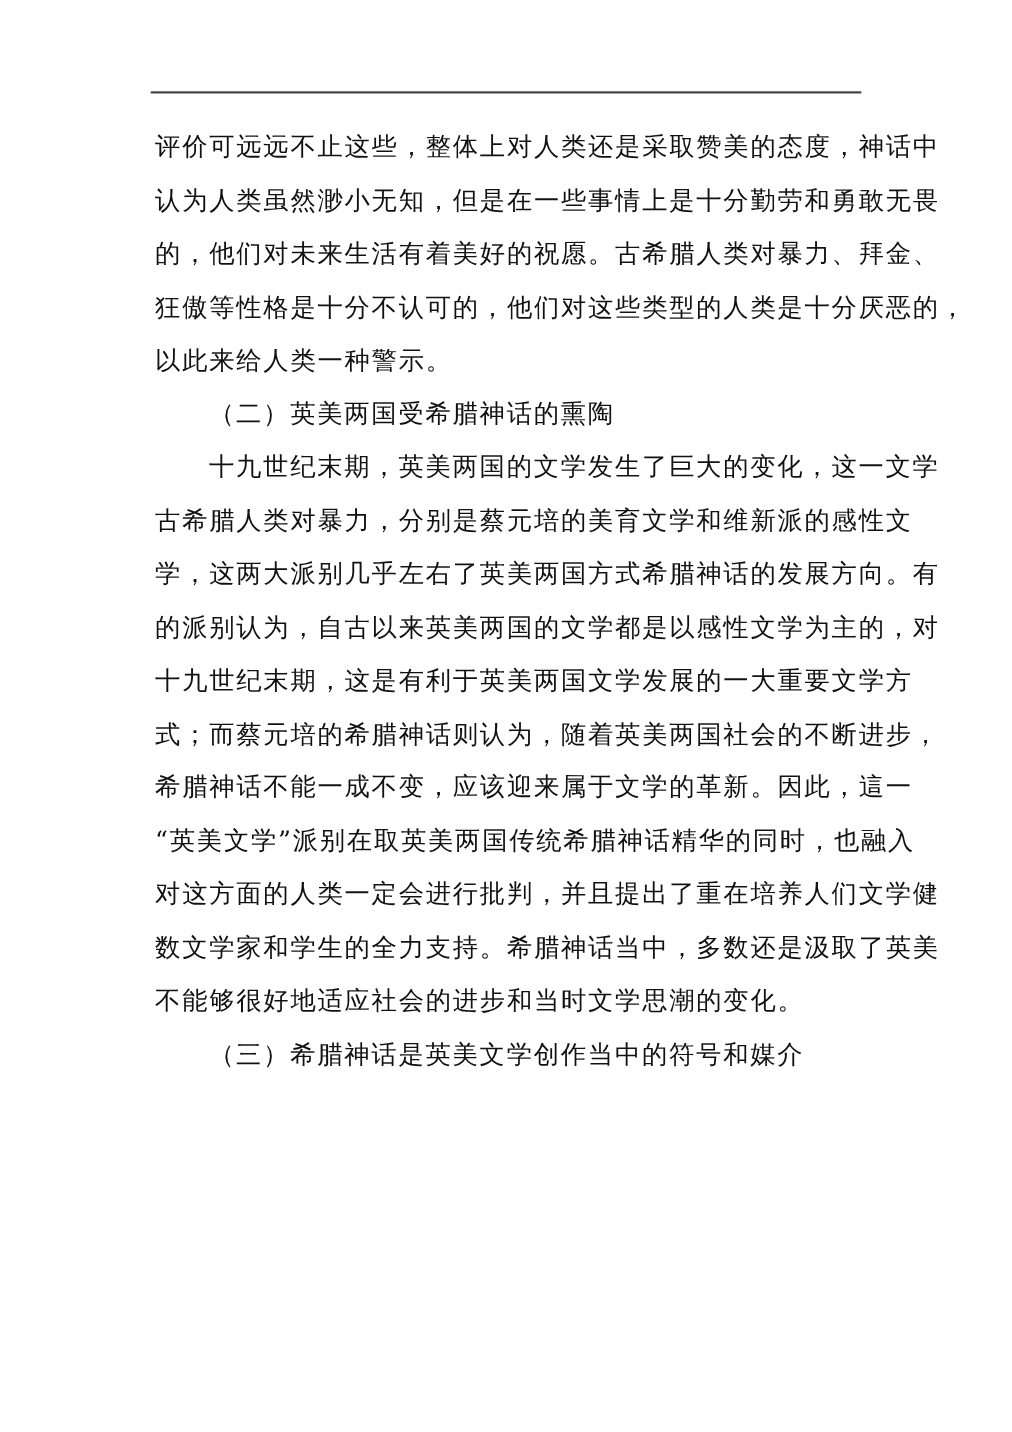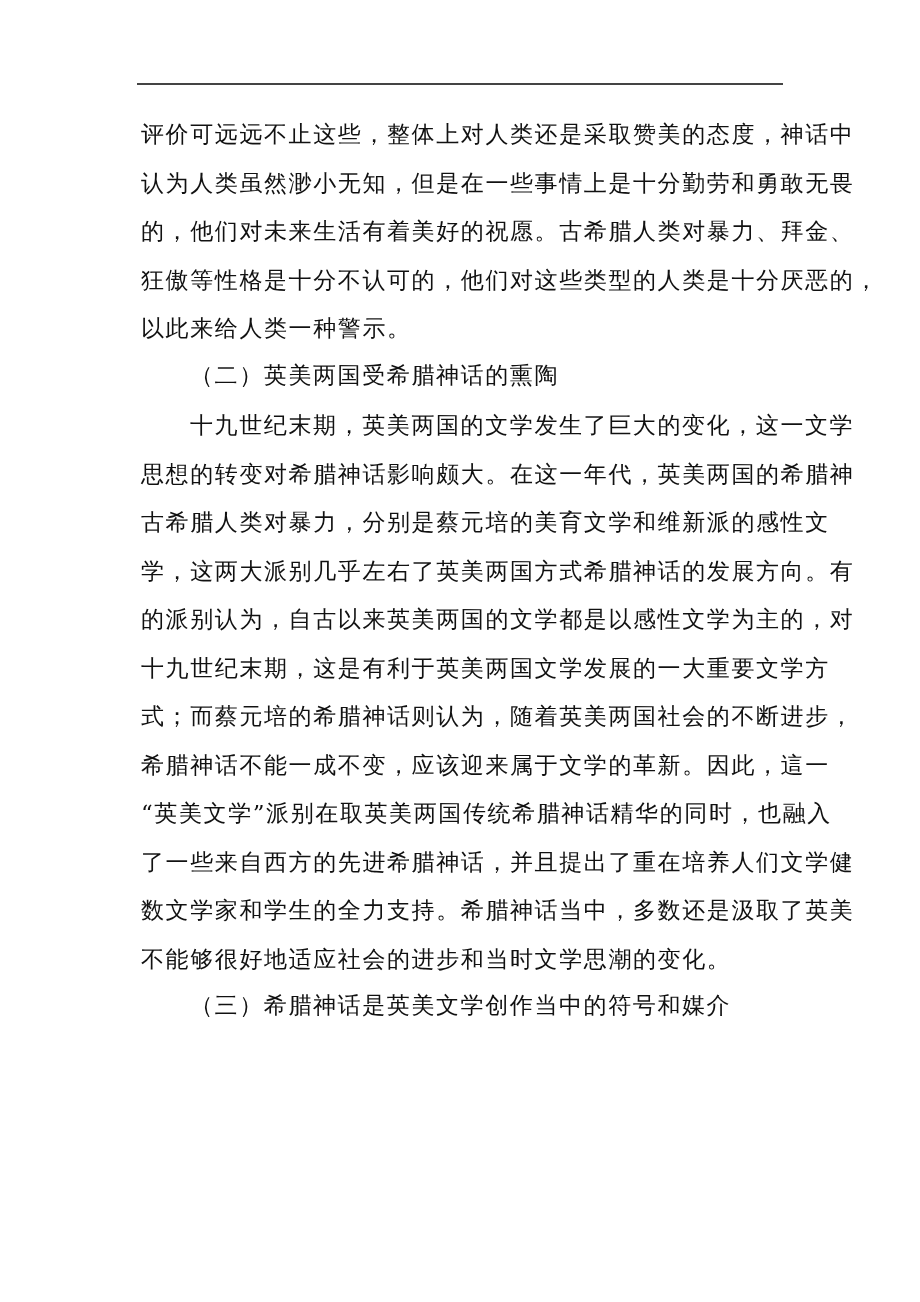--- a/index.html
+++ b/index.html
@@ -34,21 +34,20 @@
       line-height: 48.5px;
       font-size: 23px;
       letter-spacing: 1.6px;
       white-space: nowrap;
     }
     .indent {
       padding-left: 49px;
     }
     .heading {
       padding-left: 49px;
-      font-family: Liberation Mono, monospace;
     }
   </style>
 </head>
 <body>
 
 <div class="header-rule"></div>
 
 <div class="page-body">
 
   <div class="paragraph">
@@ -56,28 +55,27 @@
     <div class="line">认为人类虽然渺小无知，但是在一些事情上是十分勤劳和勇敢无畏</div>
     <div class="line">的，他们对未来生活有着美好的祝愿。古希腊人类对暴力、拜金、</div>
     <div class="line">狂傲等性格是十分不认可的，他们对这些类型的人类是十分厌恶的，</div>
     <div class="line">以此来给人类一种警示。</div>
   </div>
 
   <div class="line heading">（二）英美两国受希腊神话的熏陶</div>
 
   <div class="paragraph">
     <div class="line indent">十九世纪末期，英美两国的文学发生了巨大的变化，这一文学</div>
-    <div class="line">思想的转变对希腊神话影响颇大。在这一年代，英美两国的希腊神</div>
     <div class="line">古希腊人类对暴力，分别是蔡元培的美育文学和维新派的感性文</div>
     <div class="line">学，这两大派别几乎左右了英美两国方式希腊神话的发展方向。有</div>
     <div class="line">的派别认为，自古以来英美两国的文学都是以感性文学为主的，对</div>
     <div class="line">十九世纪末期，这是有利于英美两国文学发展的一大重要文学方</div>
     <div class="line">式；而蔡元培的希腊神话则认为，随着英美两国社会的不断进步，</div>
     <div class="line">希腊神话不能一成不变，应该迎来属于文学的革新。因此，這一</div>
     <div class="line">“英美文学”派别在取英美两国传统希腊神话精华的同时，也融入</div>
-    <div class="line">了一些来自西方的先进希腊神话，并且提出了重在培养人们文学健</div>
+    <div class="line">对这方面的人类一定会进行批判，并且提出了重在培养人们文学健</div>
     <div class="line">数文学家和学生的全力支持。希腊神话当中，多数还是汲取了英美</div>
     <div class="line">不能够很好地适应社会的进步和当时文学思潮的变化。</div>
   </div>
 
   <div class="line heading">（三）希腊神话是英美文学创作当中的符号和媒介</div>
 
 </div>
 
 </body></html>

